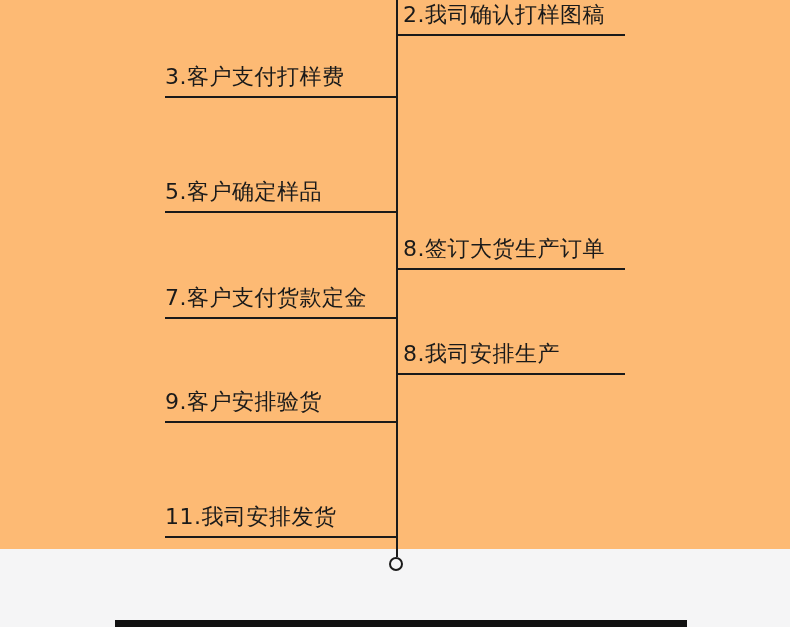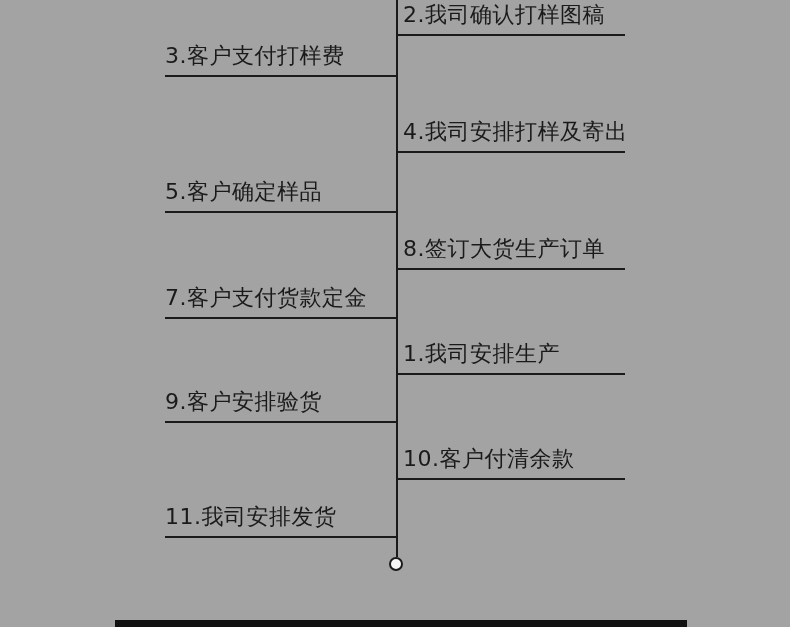--- a/index.html
+++ b/index.html
@@ -9,22 +9,22 @@
   body {
     width: 790px;
     height: 627px;
     background: #f5f5f6;
     font-family: "DejaVu Sans", "Liberation Sans", sans-serif;
     overflow: hidden;
   }
   .canvas {
     position: relative;
     width: 790px;
-    height: 627px;
-    background: #a3a3a3;
+    height: 549px;
+    background: #fdba74;
   }
   .spine {
     position: absolute;
     left: 396px;
     top: 0;
     width: 2px;
     height: 557px;
     background: #1a1a1a;
   }
   .terminal-circle {
@@ -77,51 +77,45 @@
 <body>
 
 <div class="canvas">
 
   <div class="spine"></div>
 
   <div class="step right" style="top:-8px">
     <span>2.我司确认打样图稿</span>
   </div>
 
-  <div class="step left" style="top:33px">
+  <div class="step left" style="top:54px">
     <span>3.客户支付打样费</span>
   </div>
 
-  <div class="step right" style="top:109px">
-    <span>4.我司安排打样及寄出</span>
-  </div>
 
   <div class="step left" style="top:169px">
     <span>5.客户确定样品</span>
   </div>
 
   <div class="step right" style="top:226px">
     <span>8.签订大货生产订单</span>
   </div>
 
   <div class="step left" style="top:275px">
     <span>7.客户支付货款定金</span>
   </div>
 
   <div class="step right" style="top:331px">
-    <span>1.我司安排生产</span>
+    <span>8.我司安排生产</span>
   </div>
 
   <div class="step left" style="top:379px">
     <span>9.客户安排验货</span>
   </div>
 
-  <div class="step right" style="top:436px">
-    <span>10.客户付清余款</span>
-  </div>
 
   <div class="step left" style="top:494px">
     <span>11.我司安排发货</span>
   </div>
 
   <div class="terminal-circle"></div>
 
   <div class="footer-bar"></div>
 
 </div>

